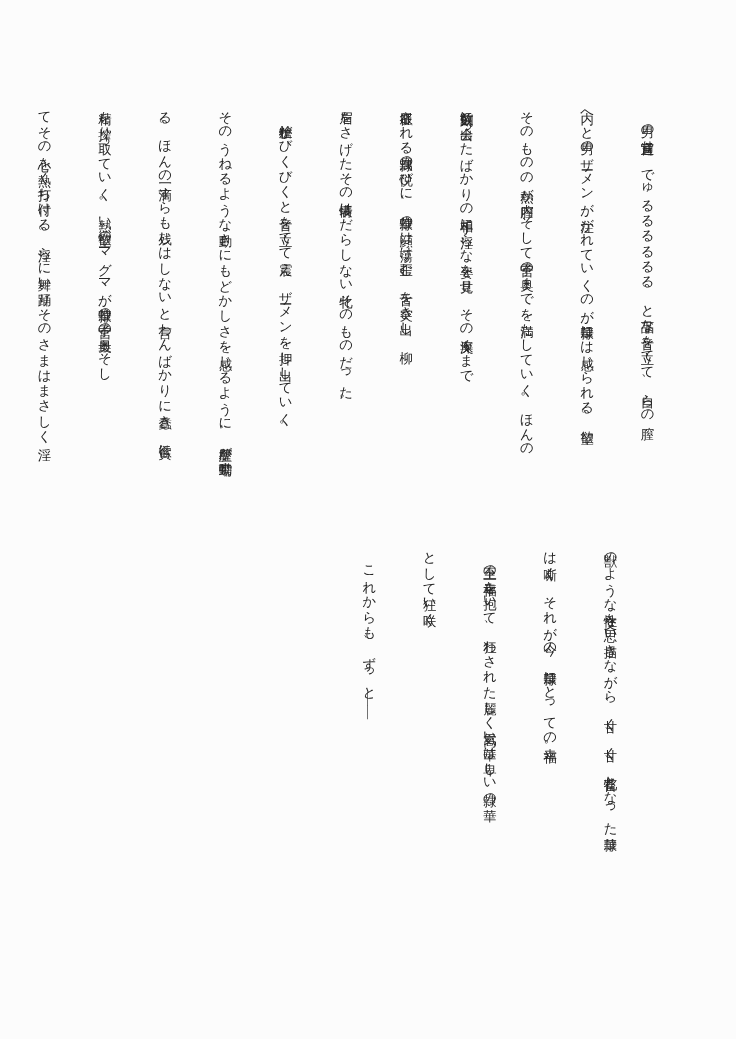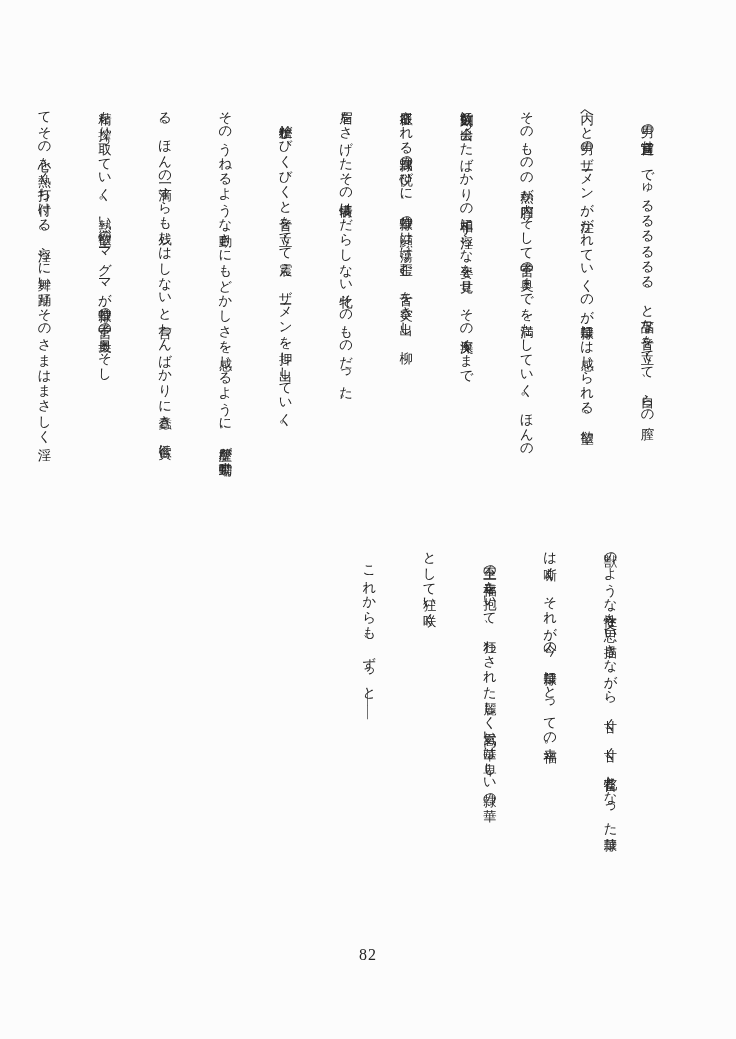--- a/index.html
+++ b/index.html
@@ -64,15 +64,14 @@
   </div>
 
   <div class="vblock block-closing">
     <p class="tline">獣のような性交を思い描きながら、甘く、甘く、牝畜となった隷華</p>
     <p class="tline">は嘶く。それが今の、隷華にとっての幸福。</p>
     <p class="tline">　至上の幸福を抱いて、狂わされた麗しく気高い華は卑しい隷の華</p>
     <p class="tline">として狂い咲く。</p>
     <p class="tline">　これからも、ずっと――</p>
   </div>
 
-  <div class="pagenum">82</div>
 
 </div>
 
 </body></html>

